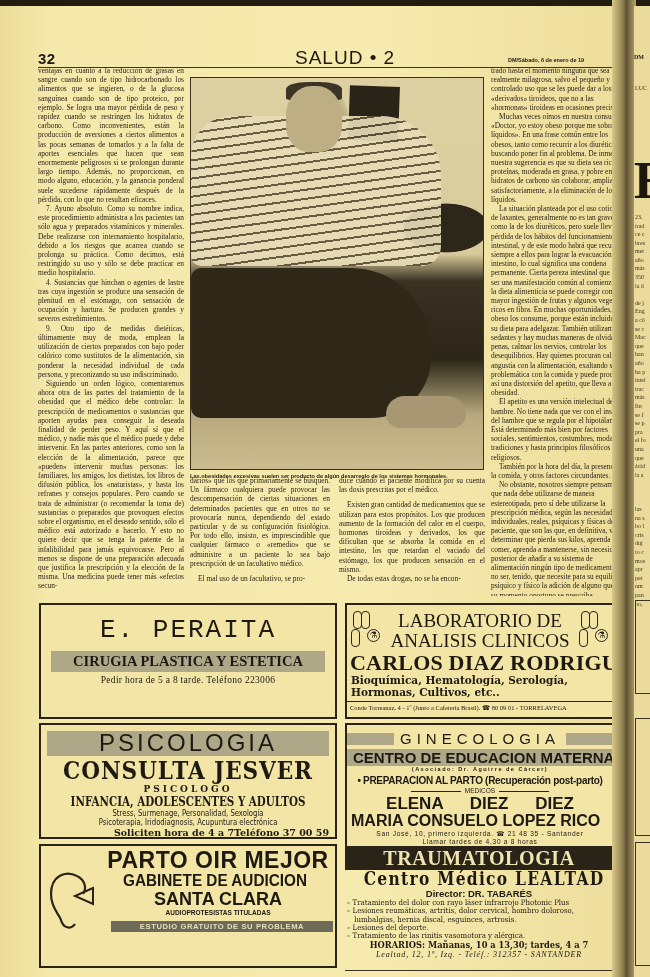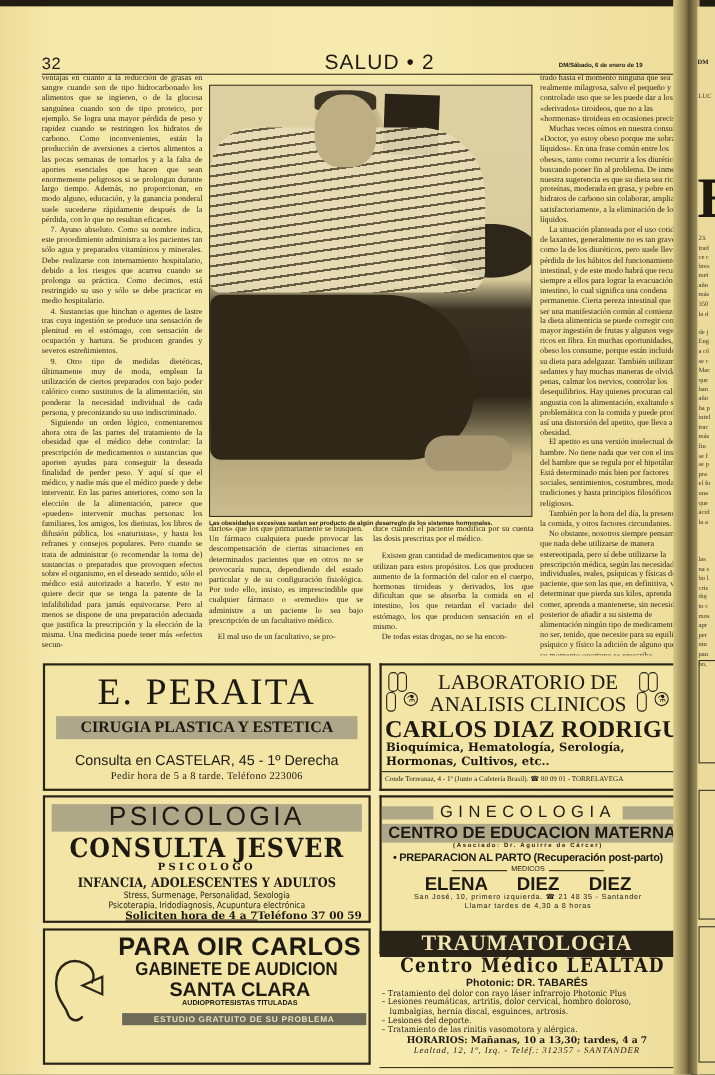--- a/index.html
+++ b/index.html
@@ -10,21 +10,21 @@
   .page { position: absolute; left: 0; top: 6px; width: 628px; height: 971px; background: #f3e6a8;
           background-image: linear-gradient(90deg, #ecdc98 0%, #f5e8ab 8%, #f6eaae 60%, #eddd9b 100%); }
   .gutter { position: absolute; left: 612px; top: 0; width: 24px; height: 977px;
             background: linear-gradient(90deg, #d9c888 0%, #8f8050 45%, #5d5232 60%, #b9a76c 100%); }
   .nextpage { position: absolute; left: 634px; top: 6px; width: 16px; height: 971px; background: #eadb9c; overflow: hidden; }
   .nextpage .np-text { position: absolute; left: 1px; font-size: 6px; line-height: 8.6px; color: #3a3322; width: 40px; white-space: pre; }
   .nextpage .np-bigF { position: absolute; left: 0; top: 150px; font-size: 52px; line-height: 50px; font-weight: bold; color: #1c180f; }
   .nextpage .np-dm { position: absolute; left: 0; top: 48px; font-size: 6px; font-weight: bold; }
   .nextpage .np-box { position: absolute; left: 1px; width: 18px; border: 1px solid #3a3322; }
 
-  .folio { position: absolute; left: 38px; top: 44px; font-family: "Liberation Sans", sans-serif; font-weight: normal; font-size: 15px; letter-spacing: 0.5px; }
+  .folio { position: absolute; left: 38px; top: 44px; font-family: "Liberation Sans", sans-serif; font-weight: bold; font-size: 15px; letter-spacing: 0.5px; }
   .section-title { position: absolute; left: 295px; top: 41px; font-family: "Liberation Sans", sans-serif; font-size: 19px; letter-spacing: 1px; }
   .dateline { position: absolute; left: 508px; top: 51px; font-family: "Liberation Sans", sans-serif; font-size: 5.5px; font-weight: bold; white-space: nowrap; }
   .header-rule { position: absolute; left: 38px; top: 61px; width: 574px; height: 1px; background: #3a3322; }
 
   .col { position: absolute; font-size: 7.4px; line-height: 9.2px; text-align: justify; color: #2a2418; }
   .col p { text-indent: 8px; margin-bottom: 0; }
   .col p.noindent { text-indent: 0; }
   .col p.gap { margin-top: 6px; }
 
   .photo { position: absolute; left: 190px; top: 71px; width: 294px; height: 393px; overflow: hidden; border: 1px solid #3a3322;
@@ -39,21 +39,21 @@
   .photo .foot { position: absolute; left: 195px; top: 318px; width: 80px; height: 32px; background: #a89773; border-radius: 40px 40px 30px 30px; }
   .photo .head { position: absolute; left: 95px; top: 8px; width: 56px; height: 66px; background: #bdae83; border-radius: 45% 45% 40% 40%; }
   .photo .hair { position: absolute; left: 95px; top: 4px; width: 56px; height: 18px; background: #3c3424; border-radius: 40% 40% 10% 10%; }
   .caption { position: absolute; left: 190px; top: 467px; width: 294px; font-family: "Liberation Sans", sans-serif; font-size: 5.6px; font-weight: bold; white-space: nowrap; color: #2a2418; }
 
   .ad { position: absolute; border: 2px solid #2a2418; background: #f2e5a6; overflow: hidden; text-align: center; }
   .ad .line { display: block; white-space: nowrap; }
 
   
   .ad-peraita { left: 39px; top: 597px; width: 298px; height: 116px; }
-  .ad-peraita .name { font-family: Liberation Serif, serif; font-size: 34px; letter-spacing: 2px; margin-top: 8px; line-height: 34px; }
+  .ad-peraita .name { font-family: Liberation Mono, monospace; font-size: 26px; letter-spacing: 2px; margin-top: 8px; line-height: 34px; }
   .ad-peraita .spec { margin: 4px 10px 0; background: #aea889; font-weight: bold; font-size: 14.5px; padding: 2px 0; line-height: 17px; }
   .ad-peraita .addr { font-family: "Liberation Sans", sans-serif; font-size: 13px; margin-top: 12px; line-height: 14px; }
   .ad-peraita .hours { font-size: 9.5px; margin-top: 3px; line-height: 11px; letter-spacing: 0.3px; }
 
   
   .ad-lab { left: 345px; top: 597px; width: 268px; height: 116px; border-right: none; }
   .ad-lab .t1 { font-size: 19px; line-height: 20px; margin-top: 6px; }
   .ad-lab .t2 { font-size: 19px; line-height: 20px; }
   .ad-lab .owner { font-weight: bold; font-size: 22px; line-height: 22px; margin-top: 1px; letter-spacing: 0.2px; text-align: left; padding-left: 3px; }
   .ad-lab .svc { font-weight: bold; font-size: 10.5px; line-height: 12px; text-align: left; padding-left: 4px; font-family: "DejaVu Serif", serif; }
@@ -152,21 +152,20 @@
     <p>Muchas veces oímos en nuestra consulta: «Doctor, yo estoy obeso porque me sobran líquidos». En una frase común entre los obesos, tanto como recurrir a los diuréticos, buscando poner fin al problema. De inmediato, nuestra sugerencia es que su dieta sea rica en proteínas, moderada en grasa, y pobre en hidratos de carbono sin colaborar, amplia y satisfactoriamente, a la eliminación de los líquidos.</p>
     <p>La situación planteada por el uso cotidiano de laxantes, generalmente no es tan grave como la de los diuréticos, pero suele llevar a la pérdida de los hábitos del funcionamiento intestinal, y de este modo habrá que recurrir siempre a ellos para lograr la evacuación del intestino, lo cual significa una condena permanente. Cierta pereza intestinal que suele ser una manifestación común al comienzo de la dieta alimenticia se puede corregir con mayor ingestión de frutas y algunos vegetales ricos en fibra. En muchas oportunidades, el obeso los consume, porque están incluidos en su dieta para adelgazar. También utilizamos sedantes y hay muchas maneras de olvidar las penas, calmar los nervios, controlar los desequilibrios. Hay quienes procuran calmar la angustia con la alimentación, exaltando su problemática con la comida y puede producirse así una distorsión del apetito, que lleva a la obesidad.</p>
     <p>El apetito es una versión intelectual del hambre. No tiene nada que ver con el instinto del hambre que se regula por el hipotálamo. Está determinado más bien por factores sociales, sentimientos, costumbres, modas, tradiciones y hasta principios filosóficos o religiosos.</p>
     <p>También por la hora del día, la presencia de la comida, y otros factores circundantes.</p>
     <p>No obstante, nosotros siempre pensamos que nada debe utilizarse de manera estereotipada, pero sí debe utilizarse la prescripción médica, según las necesidades individuales, reales, psíquicas y físicas del paciente, que son las que, en definitiva, van a determinar que pierda sus kilos, aprenda a comer, aprenda a mantenerse, sin necesidad posterior de añadir a su sistema de alimentación ningún tipo de medicamento, a no ser, tenido, que necesite para su equilibrio psíquico y físico la adición de alguno que en su momento oportuno se prescriba.</p>
   </div>
 
   <div class="ad ad-peraita">
     <span class="line name">E. PERAITA</span>
     <span class="line spec">CIRUGIA PLASTICA Y ESTETICA</span>
-    <span class="line addr">Consulta en CASTELAR, 45 - 1º Derecha</span>
     <span class="line hours">Pedir hora de 5 a 8  tarde. Teléfono 223006</span>
   </div>
 
   <div class="ad ad-lab">
     <div class="lab-logo" style="left:4px; top:4px;">
       <div class="hex" style="left:2px; top:2px;"></div>
       <div class="hex" style="left:10px; top:2px;"></div>
       <div class="hex" style="left:0px; top:20px;"></div>
       <div class="circle">⚗</div>
     </div>
@@ -204,41 +203,42 @@
     </div>
     <span class="line centre">CENTRO DE EDUCACION MATERNAL</span>
     <span class="line assoc">(Asociado: Dr. Aguirre de Cárcer)</span>
     <span class="line prep">• PREPARACION AL PARTO (Recuperación post-parto)</span>
     <div class="medicos">
       <span class="rule"></span>
       <span>MEDICOS</span>
       <span class="rule"></span>
     </div>
     <span class="line doc1">ELENA DIEZ DIEZ</span>
+    <span class="line doc2">MARIA CONSUELO LOPEZ RICO</span>
     <span class="line addr">San José, 10, primero izquierda. ☎ 21 48 35 - Santander</span>
     <span class="line hours">Llamar tardes de 4,30 a 8 horas</span>
   </div>
 
   <div class="ad ad-audio">
     <svg class="ear" viewBox="0 0 48 64">
       <path d="M30 8 C18 2 4 8 4 26 C4 40 12 46 14 52 C16 60 24 62 28 56" fill="none" stroke="#2a2418" stroke-width="2.2"></path>
       <path d="M30 8 C38 12 40 20 36 26" fill="none" stroke="#2a2418" stroke-width="2.2"></path>
       <path d="M46 20 L28 28 L46 36 Z" fill="none" stroke="#2a2418" stroke-width="2"></path>
     </svg>
-    <span class="line h1">PARA OIR CARLOS</span>
+    <span class="line h1">PARTO OIR MEJOR</span>
     <span class="line h2">GABINETE DE AUDICION</span>
     <span class="line h3">SANTA CLARA</span>
     <span class="line sub">AUDIOPROTESISTAS TITULADAS</span>
     <span class="line study">ESTUDIO GRATUITO DE SU PROBLEMA</span>
   </div>
 
   <div class="ad ad-trauma">
     <div class="band">TRAUMATOLOGIA</div>
     <div class="centre">Centro Médico LEALTAD</div>
-    <div class="dir">Photonic: DR. TABARÉS</div>
+    <div class="dir">Director: DR. TABARÉS</div>
     <div class="item">– Tratamiento del dolor con rayo láser infrarrojo Photonic Plus</div>
     <div class="item">– Lesiones reumáticas, artritis, dolor cervical, hombro doloroso,</div>
     <div class="item" style="padding-left:10px;">   lumbalgias, hernia discal, esguinces, artrosis.</div>
     <div class="item">– Lesiones del deporte.</div>
     <div class="item">– Tratamiento de las rinitis vasomotora y alérgica.</div>
     <div class="horarios">HORARIOS: Mañanas, 10 a 13,30; tardes, 4 a 7</div>
     <div class="addr">Lealtad, 12, 1º, Izq. - Teléf.: 312357 - SANTANDER</div>
   </div>
   <div class="bottom-rule"></div>
 </div>

